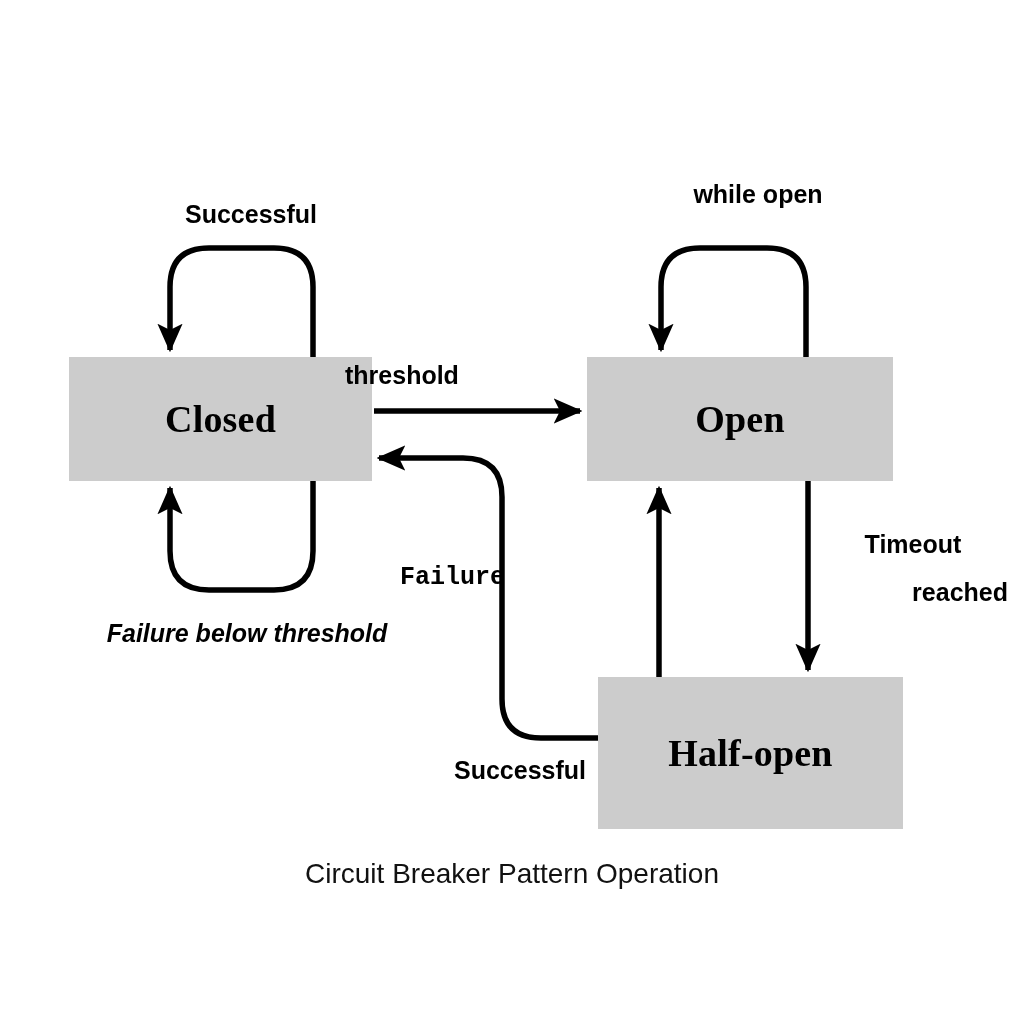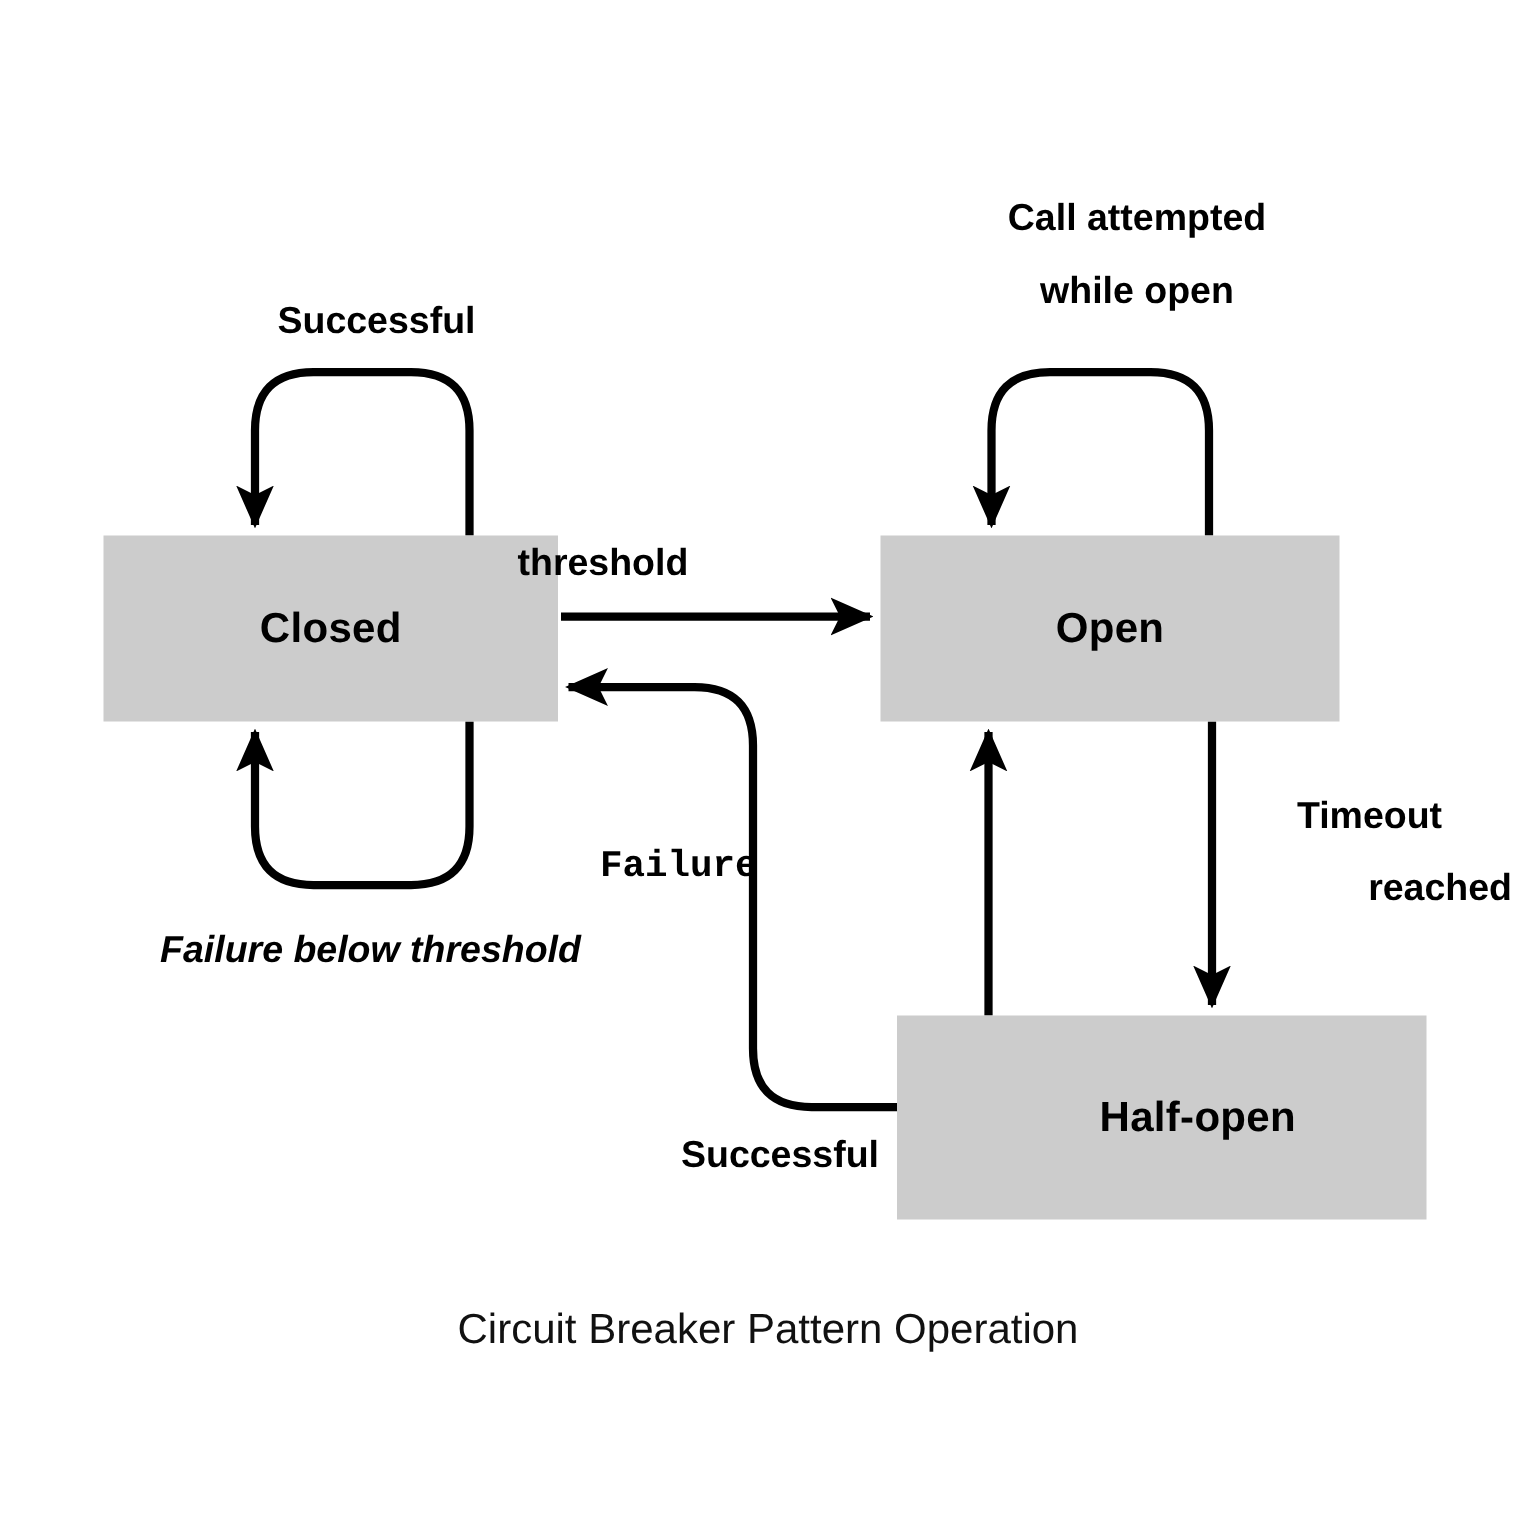--- a/index.html
+++ b/index.html
@@ -23,23 +23,23 @@
     height: 1024px;
   }
   .state-box {
     position: absolute;
     background: #cccccc;
     display: flex;
     align-items: center;
     justify-content: center;
   }
   .state-label {
-    font-family: Liberation Sans, sans-serif;
+    font-family: Liberation Serif, serif;
     font-weight: bold;
-    font-size: 28px;
+    font-size: 38px;
     color: #000000;
     letter-spacing: 0.2px;
     white-space: nowrap;
   }
   .edge-label {
     position: absolute;
     font-family: "Liberation Sans", sans-serif;
     font-weight: bold;
     font-size: 25px;
     line-height: 36px;
@@ -88,35 +88,34 @@
   </svg>
 
   <div class="state-box" style="left:69px; top:357px; width:303px; height:124px;">
     <span class="state-label">Closed</span>
   </div>
 
   <div class="state-box" style="left:587px; top:357px; width:306px; height:124px;">
     <span class="state-label">Open</span>
   </div>
 
-  <div class="state-box" style="left:598px; top:677px; width:305px; height:136px;padding-left:48px;">
+  <div class="state-box" style="left:598px; top:677px; width:305px; height:152px;">
     <span class="state-label">Half-open</span>
   </div>
 
   <div class="edge-label" style="left:96px; top:196px; width:310px; text-align:center;">Successful</div>
 
   <div class="edge-label" style="left:58px; top:615px; width:378px; text-align:center;font-style:italic;">Failure below threshold</div>
 
   <div class="edge-label" style="left:345px; top:357px; width:265px; text-align:left;">threshold</div>
 
-  <div class="edge-label" style="left:603px; top:127px; width:310px; text-align:center;">Call attempted</div>
   <div class="edge-label" style="left:603px; top:176px; width:310px; text-align:center;">while open</div>
 
   <div class="edge-label" style="left:818px; top:526px; width:190px; text-align:center;">Timeout</div>
   <div class="edge-label" style="left:818px; top:574px; width:190px; text-align:right;">reached</div>
 
   <div class="edge-label" style="left:400px; top:560px; width:245px; text-align:left;font-family:Liberation Mono, monospace;">Failure</div>
 
   <div class="edge-label" style="left:356px; top:752px; width:230px; text-align:right;">Successful</div>
 
-  <div class="caption" style="left:0px; top:858px; width:1024px;margin-top:12px;">Circuit Breaker Pattern Operation</div>
+  <div class="caption" style="left:0px; top:858px; width:1024px;">Circuit Breaker Pattern Operation</div>
 
 </div>
 
 </body></html>

